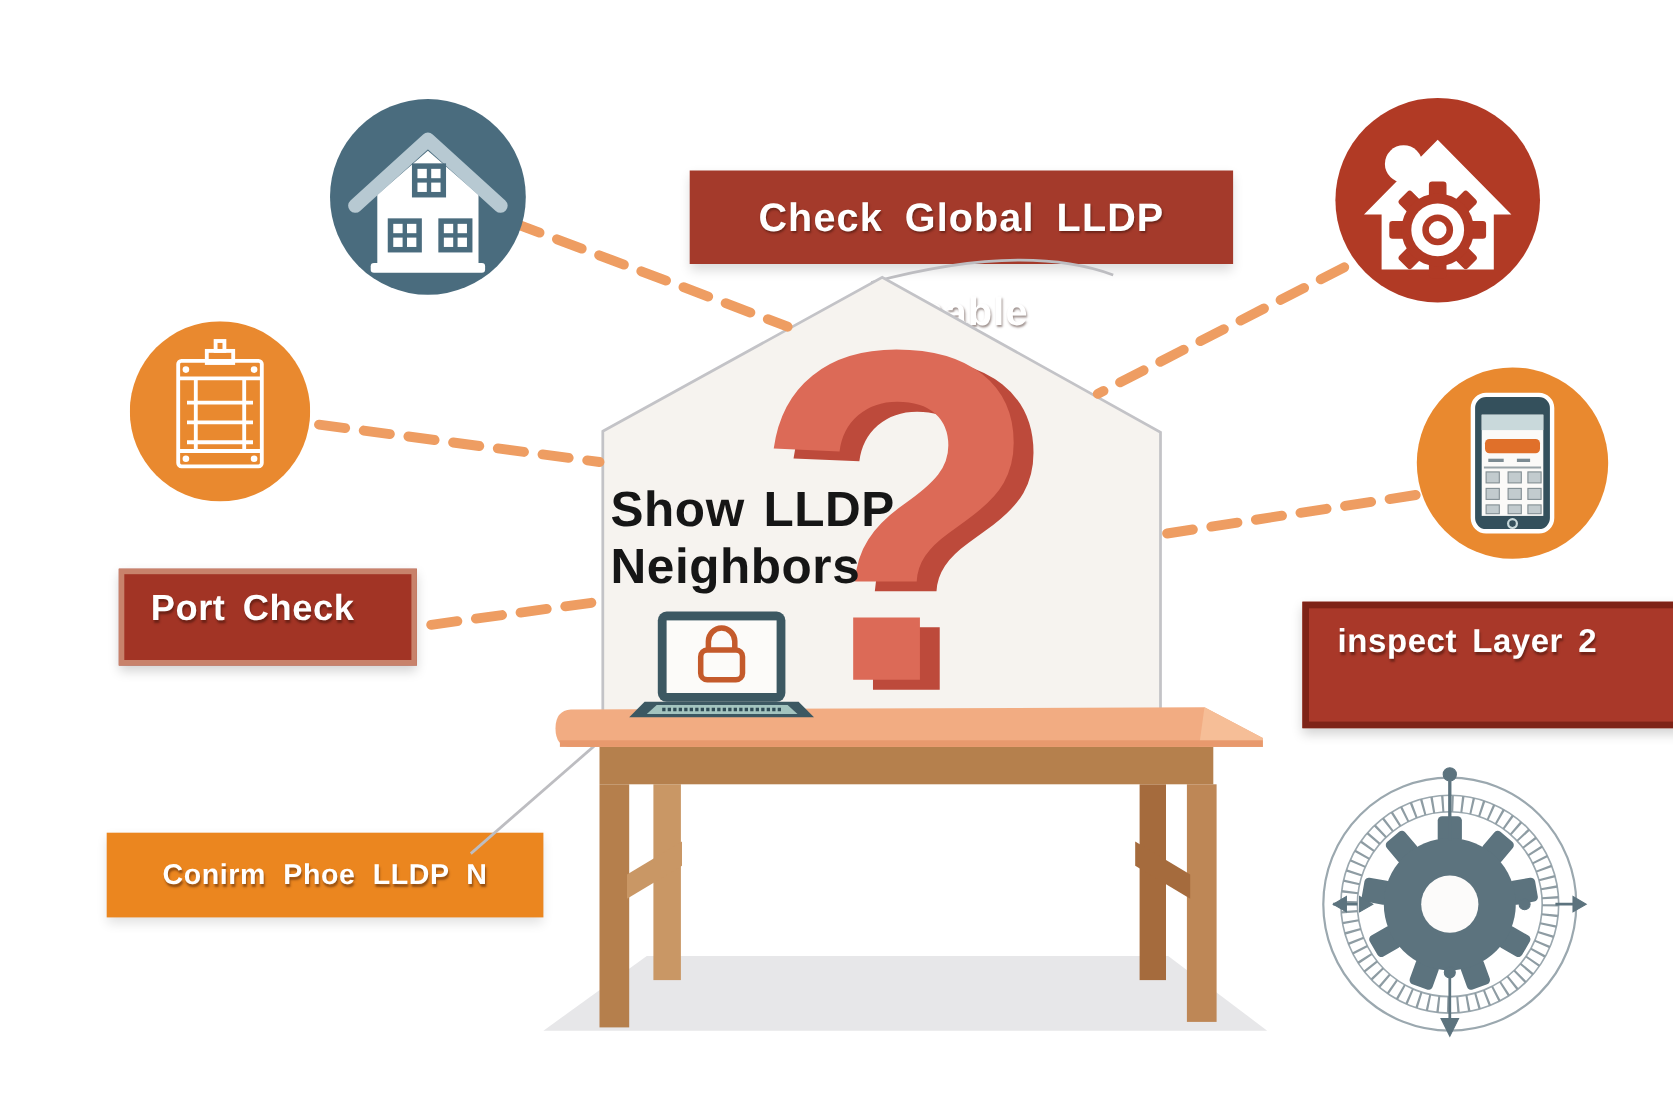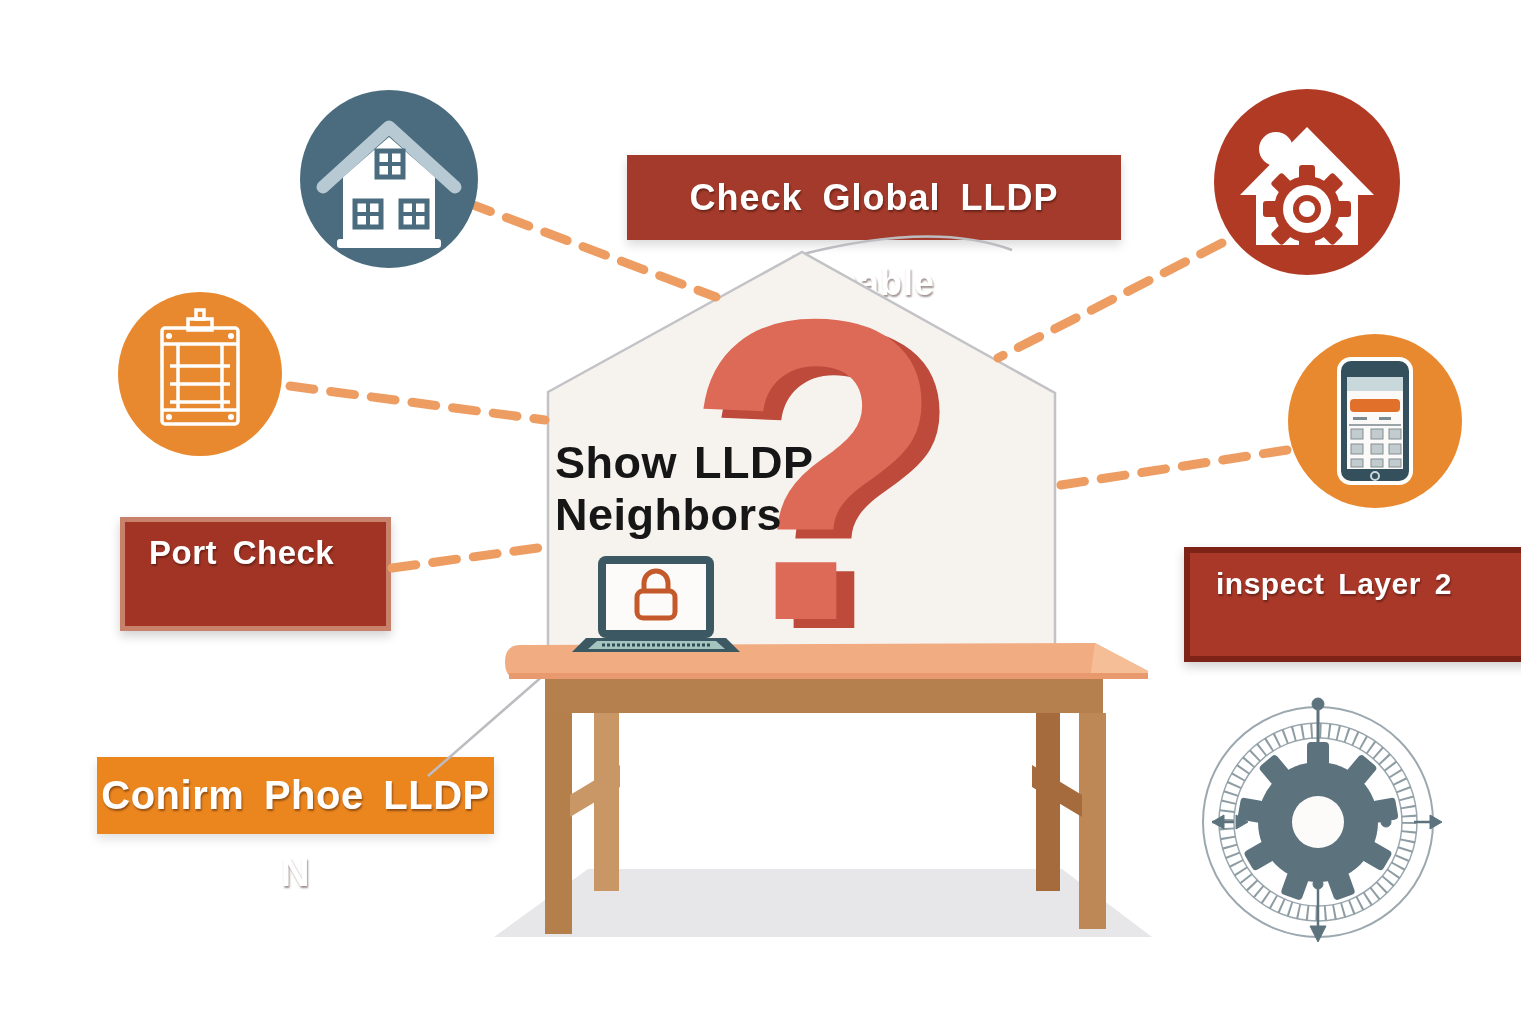--- a/index.html
+++ b/index.html
@@ -9,25 +9,25 @@
   }
   .abs{position:absolute;}
   svg{display:block;}
 
   
   .box{color:#ffffff;font-weight:bold;
        text-shadow:1px 2px 2px rgba(40,10,5,.45);box-sizing:border-box;}
   #top-banner{left:627px;top:155px;width:494px;height:85px;background:#A43A2B;
        font-size:36px;line-height:85px;text-align:center;letter-spacing:1px;word-spacing:9px;
        box-shadow:0 5px 10px rgba(0,0,0,.15);}
-  #port-box{left:108px;top:517px;width:271px;height:114px;background:#A23425;
+  #port-box{left:108px;top:517px;width:271px;height:88px;background:#A23425;
        border:5px solid #C8826B;font-size:33px;line-height:45px;padding:8px 0 0 24px;
-       letter-spacing:.5px;word-spacing:6px;box-shadow:0 5px 10px rgba(0,0,0,.18);margin-left:12px;}
+       letter-spacing:.5px;word-spacing:6px;box-shadow:0 5px 10px rgba(0,0,0,.18);}
   #confirm-box{left:97px;top:757px;width:397px;height:77px;background:#EB861F;
-       font-size:40px;line-height:77px;text-align:center;letter-spacing:.5px;word-spacing:8px;
+       font-size:26px;line-height:77px;text-align:center;letter-spacing:.5px;word-spacing:8px;
        box-shadow:0 5px 10px rgba(0,0,0,.12);}
   #inspect-box{left:1184px;top:547px;width:388px;height:115px;background:#A93829;
        border:6px solid #7E2317;font-size:30px;line-height:44px;padding:9px 0 0 26px;
        letter-spacing:.5px;word-spacing:5px;box-shadow:0 5px 10px rgba(0,0,0,.18);}
 
   
   #central-heading{left:555px;top:437px;width:490px;
        font-size:45px;font-weight:bold;color:#161616;letter-spacing:.5px;word-spacing:4px;z-index:6;}
   #question-mark{left:660px;top:255px;width:310px;height:400px;z-index:5;}
   #question-mark span{position:absolute;left:0;top:0;width:100%;text-align:center;

